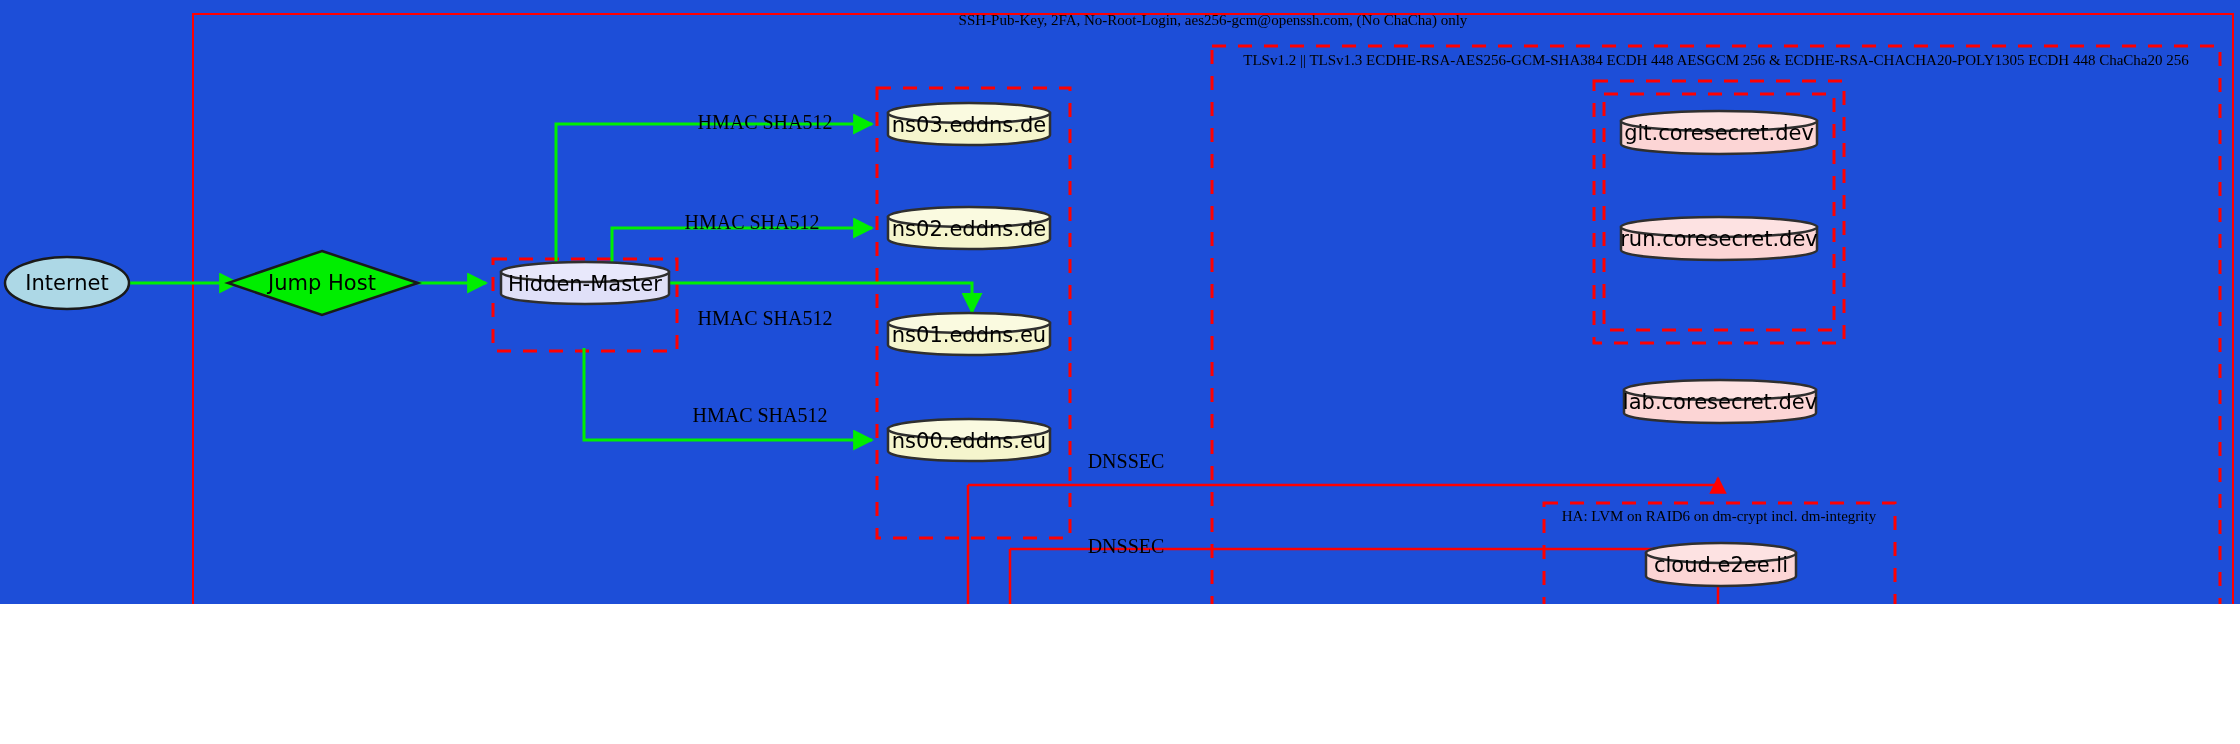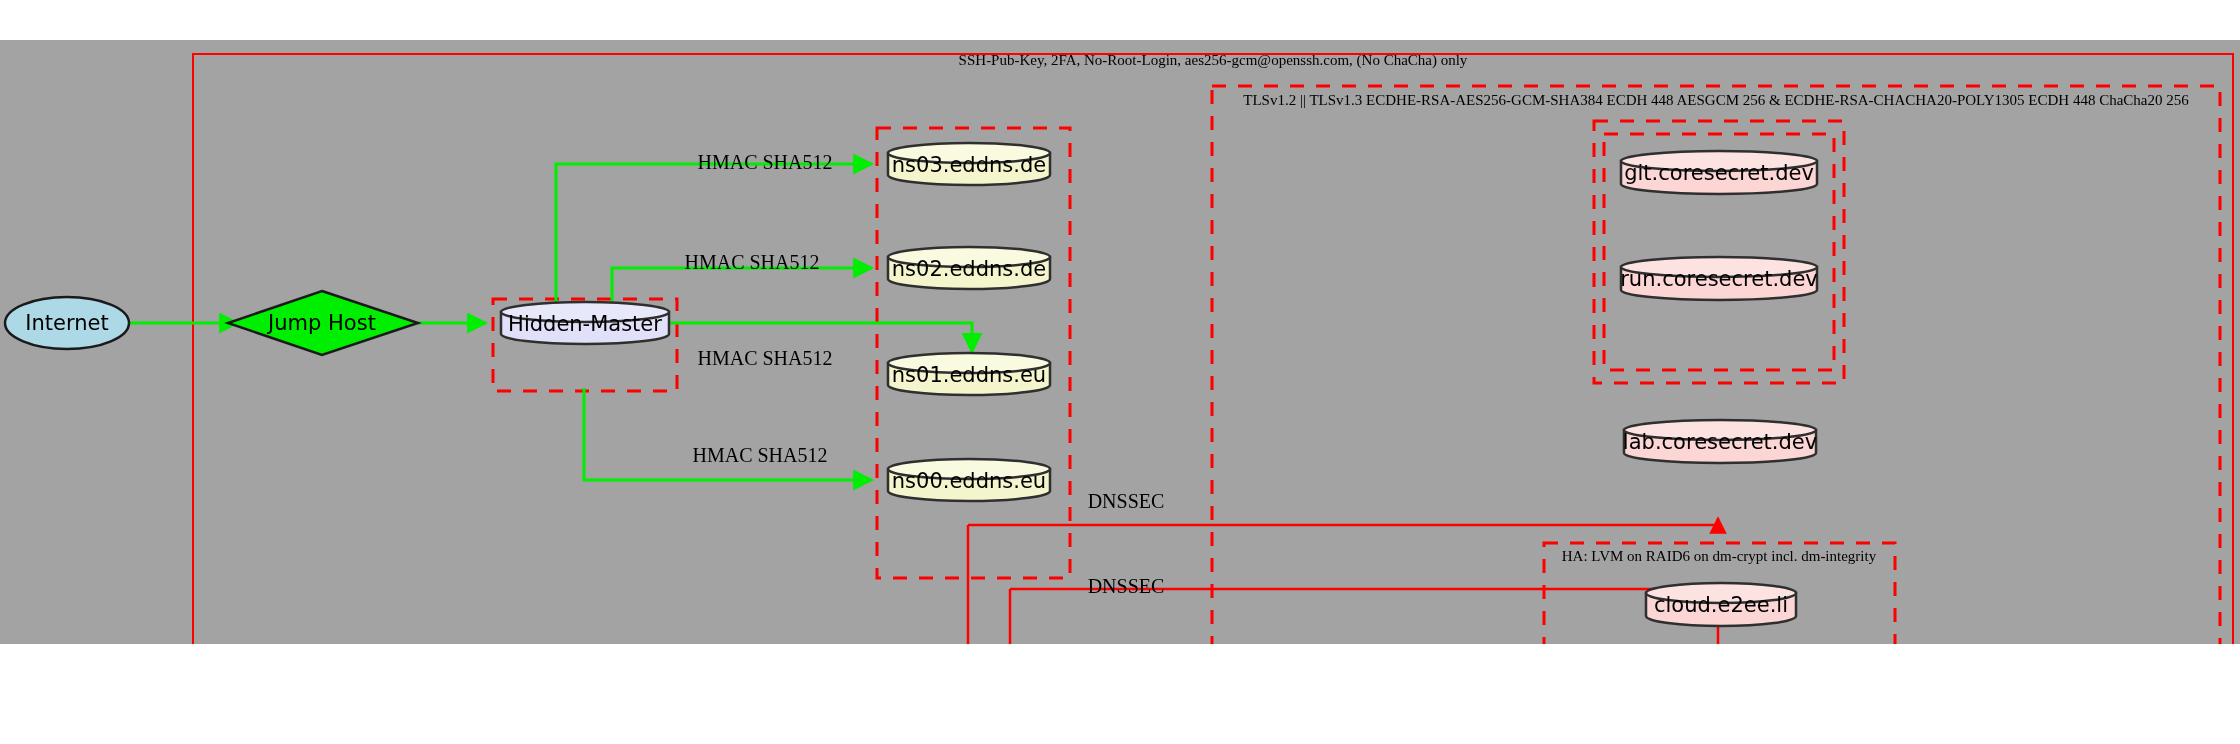--- a/index.html
+++ b/index.html
@@ -4,24 +4,23 @@
 <style>
   html, body {
     margin: 0;
     padding: 0;
     background: #ffffff;
   }
   #canvas {
     position: relative;
     width: 2240px;
     height: 604px;
-    background: #a3a3a3;
+    background: #1d4ed8;
     font-family: "Liberation Sans", sans-serif;
     overflow: hidden;
-    margin-top: 40px;
   }
   #diagram-svg {
     position: absolute;
     left: 0;
     top: 0;
     width: 2240px;
     height: 744px;
   }
   .node-label {
     font-family: "DejaVu Sans", sans-serif;

